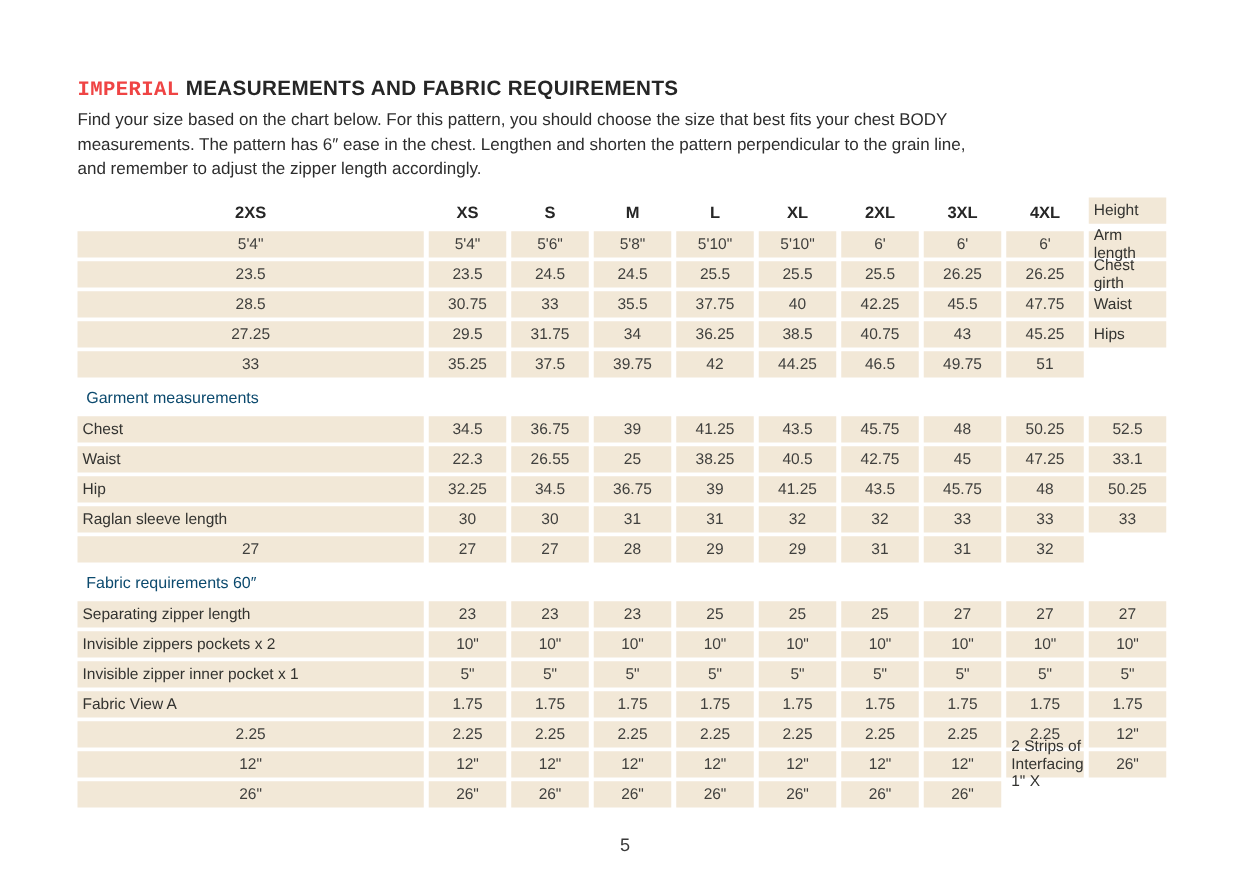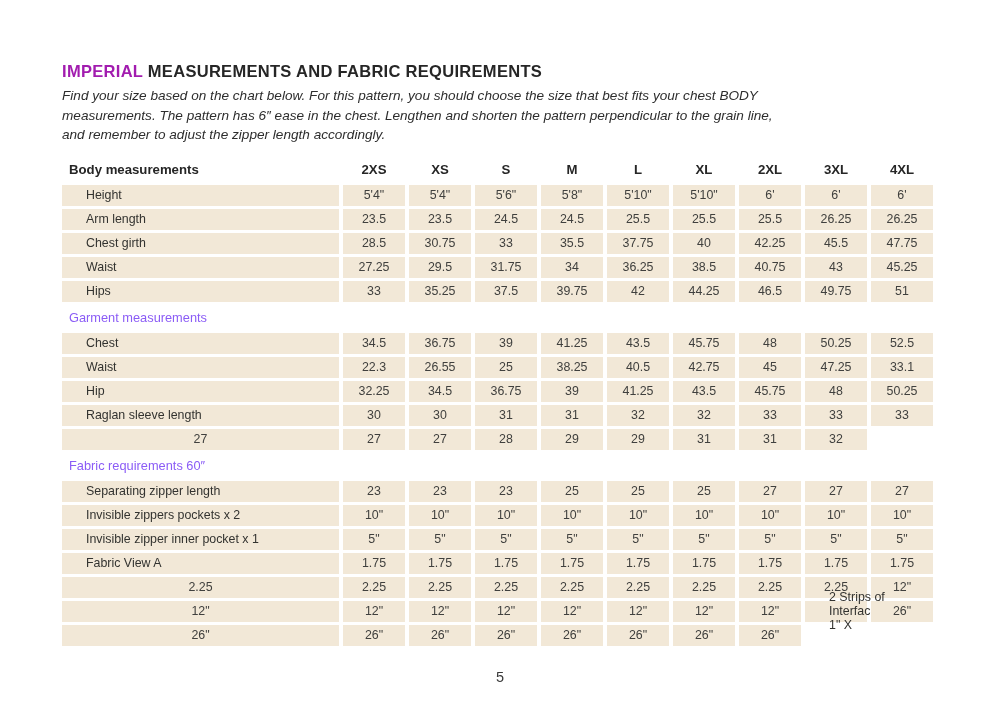--- a/index.html
+++ b/index.html
@@ -16,22 +16,22 @@
     width: 878px;
   }
   .page-title {
     margin-top: 62px;
     font-size: 16.5px;
     font-weight: 700;
     letter-spacing: 0.3px;
     color: #262626;
     white-space: nowrap;
   }
-  .page-title .accent { color: #a21caf; }
-  .intro { margin-top: 5px; font-style: italic; }
+  .page-title .accent { color: #ef4444; font-family: Liberation Mono, monospace; }
+  .intro { margin-top: 5px; }
   .intro-line {
     font-size: 13.6px;
     line-height: 19.6px;
     color: #2d2d2d;
   }
   .size-table {
     margin-top: 13px;
     display: grid;
     grid-template-columns: 277px repeat(9, 62px);
     column-gap: 4px;
@@ -42,39 +42,39 @@
     background: #F2E8D7;
     color: #40403e;
     font-size: 12.4px;
     height: 21px;
     display: flex;
     align-items: center;
     justify-content: center;
   }
   .cell.row-label {
     justify-content: flex-start;
-    padding-left: 24px;
+    padding-left: 4px;
     color: #333330;
   }
   .cell.head {
     background: #ffffff;
     font-weight: 700;
     font-size: 13.2px;
     color: #262626;
     height: 24px;
   }
   .cell.head.row-label { padding-left: 7px; }
   .cell.section {
     grid-column: 1 / -1;
     background: #ffffff;
     height: 25px;
     justify-content: flex-start;
     padding-left: 7px;
     font-size: 12.8px;
-    color: #8b5cf6;
+    color: #0c4a6e;
   }
   .page-number {
     position: absolute;
     left: 0; top: 669px;
     width: 1000px;
     text-align: center;
     font-size: 14.5px;
     color: #3a3a3a;
   }
 </style>
@@ -84,21 +84,20 @@
 <div class="content">
   <h1 class="page-title"><span class="accent">IMPERIAL</span><span> MEASUREMENTS AND FABRIC REQUIREMENTS</span></h1>
 
   <div class="intro" id="intro">
       <div class="intro-line">Find your size based on the chart below. For this pattern, you should choose the size that best fits your chest BODY</div>
       <div class="intro-line">measurements. The pattern has 6″ ease in the chest. Lengthen and shorten the pattern perpendicular to the grain line,</div>
       <div class="intro-line">and remember to adjust the zipper length accordingly.</div>
     </div>
 
   <div class="size-table" id="size-table">
-      <div class="cell head row-label">Body measurements</div>
       <div class="cell head">2XS</div>
       <div class="cell head">XS</div>
       <div class="cell head">S</div>
       <div class="cell head">M</div>
       <div class="cell head">L</div>
       <div class="cell head">XL</div>
       <div class="cell head">2XL</div>
       <div class="cell head">3XL</div>
       <div class="cell head">4XL</div>
       <div class="cell row-label">Height</div>

